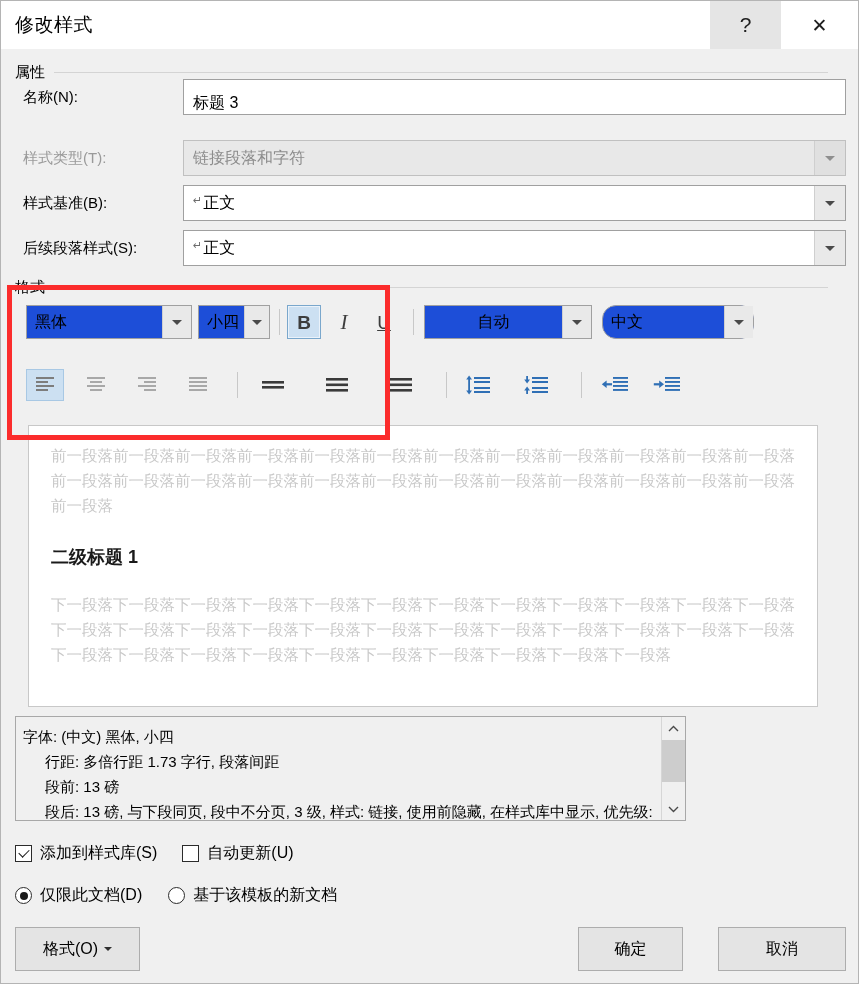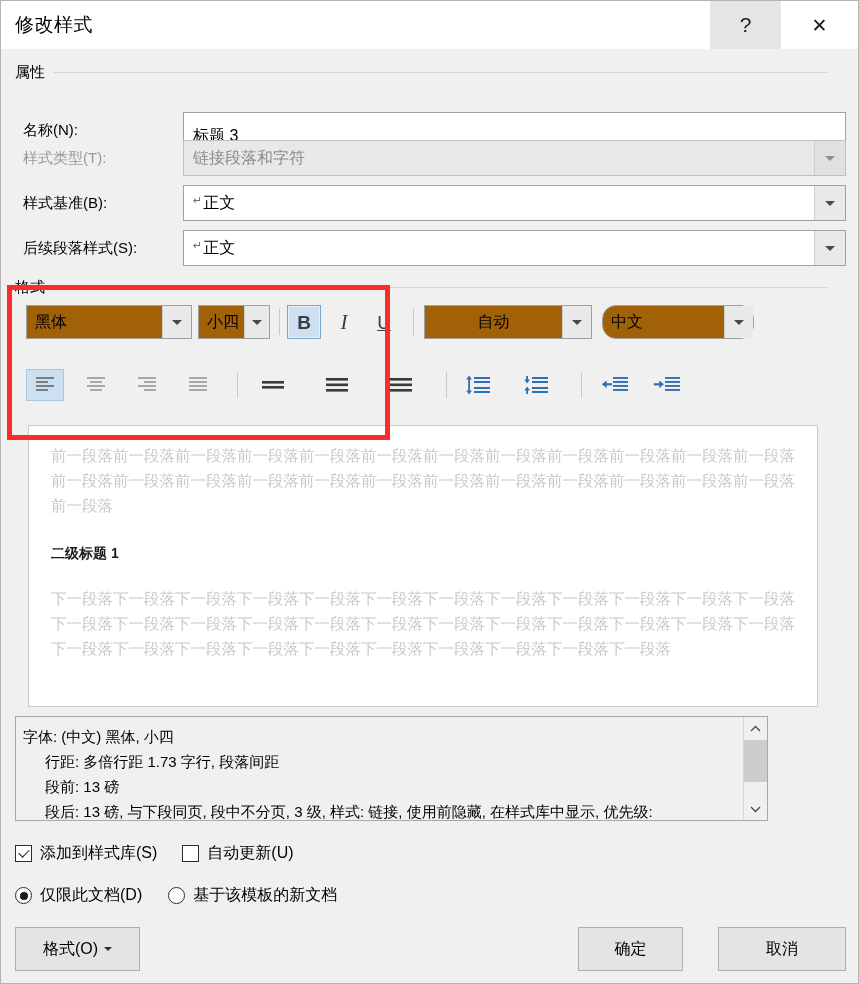--- a/index.html
+++ b/index.html
@@ -71,21 +71,21 @@
   }
   .combo.disabled{background:#e8e8e8;border-color:#c0c0c0;}
   .combo.disabled .val{color:#8c8c8c;}
   .combo.disabled .arw{background:#e0e0e0;border-left-color:#cfcfcf;}
   .chev{width:0;height:0;border-left:5px solid transparent;border-right:5px solid transparent;border-top:5px solid #4a4a4a;}
   .combo.disabled .chev{border-top-color:#8f8f8f;}
   .pilcrow{color:#6d6d6d;font-size:11px;margin-right:1px;position:relative;top:-4px;}
 
   
   .tb-combo{
-    box-sizing:border-box;height:34px;background:#a16207;border:1px solid #a0a0a0;
+    box-sizing:border-box;height:34px;background:#1d4ed8;border:1px solid #a0a0a0;
     display:flex;align-items:center;font-size:16px;position:relative;
   }
   .tb-combo .val{flex:1;padding-left:8px;white-space:nowrap;overflow:hidden;}
   .tb-combo .val.center{text-align:center;padding-left:0;}
   .tb-combo .arw{width:28px;align-self:stretch;background:#e9e9e9;border-left:1px solid #cfcfcf;display:flex;align-items:center;justify-content:center;}
 
   .fbtn{
     width:34px;height:34px;box-sizing:border-box;
     display:flex;align-items:center;justify-content:center;
     border:1px solid transparent;background:transparent;
@@ -105,21 +105,21 @@
   .preview{
     position:absolute;background:#fff;border:1px solid #c8c8c8;box-sizing:border-box;
     overflow:hidden;
   }
   .pv-para{
     color:#c9c9c9;font-size:15.5px;line-height:25px;
     font-family:"DejaVu Serif","Liberation Serif",serif;
     word-break:break-all;
   }
   .pv-head{
-    color:#1a1a1a;font-weight:bold;font-size:14px;
+    color:#1a1a1a;font-weight:bold;font-size:18px;
     font-family:"Liberation Sans",sans-serif;
   }
 
   
   .descbox{
     position:absolute;background:#f0f0f0;border:1px solid #a8a8a8;box-sizing:border-box;
     display:flex;
   }
   .desc-inner{flex:1;padding:7px 6px 0 7px;overflow:hidden;}
   .desc-line{font-size:15px;color:#000;line-height:25px;white-space:nowrap;}
@@ -178,21 +178,21 @@
     </div>
   </div>
 
   <div class="content">
 
     <div class="grp" style="left:14px;top:14px;width:831px;">
       <span class="lbl">属性</span>
       <span class="rule"></span>
     </div>
 
-    <div class="row" style="left:22px;top:63px;width:823px;">
+    <div class="row" style="left:22px;top:30px;width:823px;">
       <span class="flabel" style="width:160px">名称(N):</span>
       <div class="input" style="width:663px;">
         <span>标题 3</span>
       </div>
     </div>
 
     <div class="row" style="left:22px;top:91px;width:823px;">
       <span class="flabel dim" style="width:160px">样式类型(T):</span>
       <div class="combo disabled" style="width:663px;">
         <span class="val">链接段落和字符</span>
@@ -400,21 +400,21 @@
     </div>
 
     <div class="preview" style="left:27px;top:376px;width:790px;height:282px;">
       <div style="padding:18px 22px 0 22px;">
         <div class="pv-para">前一段落前一段落前一段落前一段落前一段落前一段落前一段落前一段落前一段落前一段落前一段落前一段落前一段落前一段落前一段落前一段落前一段落前一段落前一段落前一段落前一段落前一段落前一段落前一段落前一段落</div>
         <div class="pv-head" style="margin:26px 0 24px 0;">二级标题 1</div>
         <div class="pv-para">下一段落下一段落下一段落下一段落下一段落下一段落下一段落下一段落下一段落下一段落下一段落下一段落下一段落下一段落下一段落下一段落下一段落下一段落下一段落下一段落下一段落下一段落下一段落下一段落下一段落下一段落下一段落下一段落下一段落下一段落下一段落下一段落下一段落下一段落</div>
       </div>
     </div>
 
-    <div class="descbox" style="left:14px;top:667px;width:753px;height:105px;">
+    <div class="descbox" style="left:14px;top:667px;width:671px;height:105px;">
       <div class="desc-inner">
         <div class="desc-line">字体: (中文) 黑体, 小四</div>
         <div class="desc-line ind">行距: 多倍行距 1.73 字行, 段落间距</div>
         <div class="desc-line ind">段前: 13 磅</div>
         <div class="desc-line ind">段后: 13 磅, 与下段同页, 段中不分页, 3 级, 样式: 链接, 使用前隐藏, 在样式库中显示, 优先级:</div>
       </div>
       <div class="dsb">
         <div class="ar">
           <svg width="11" height="8" viewBox="0 0 11 8">
               <polyline points="1,6 5.5,1.6 10,6" fill="none" stroke="#4a4a4a" stroke-width="1.4"></polyline>

